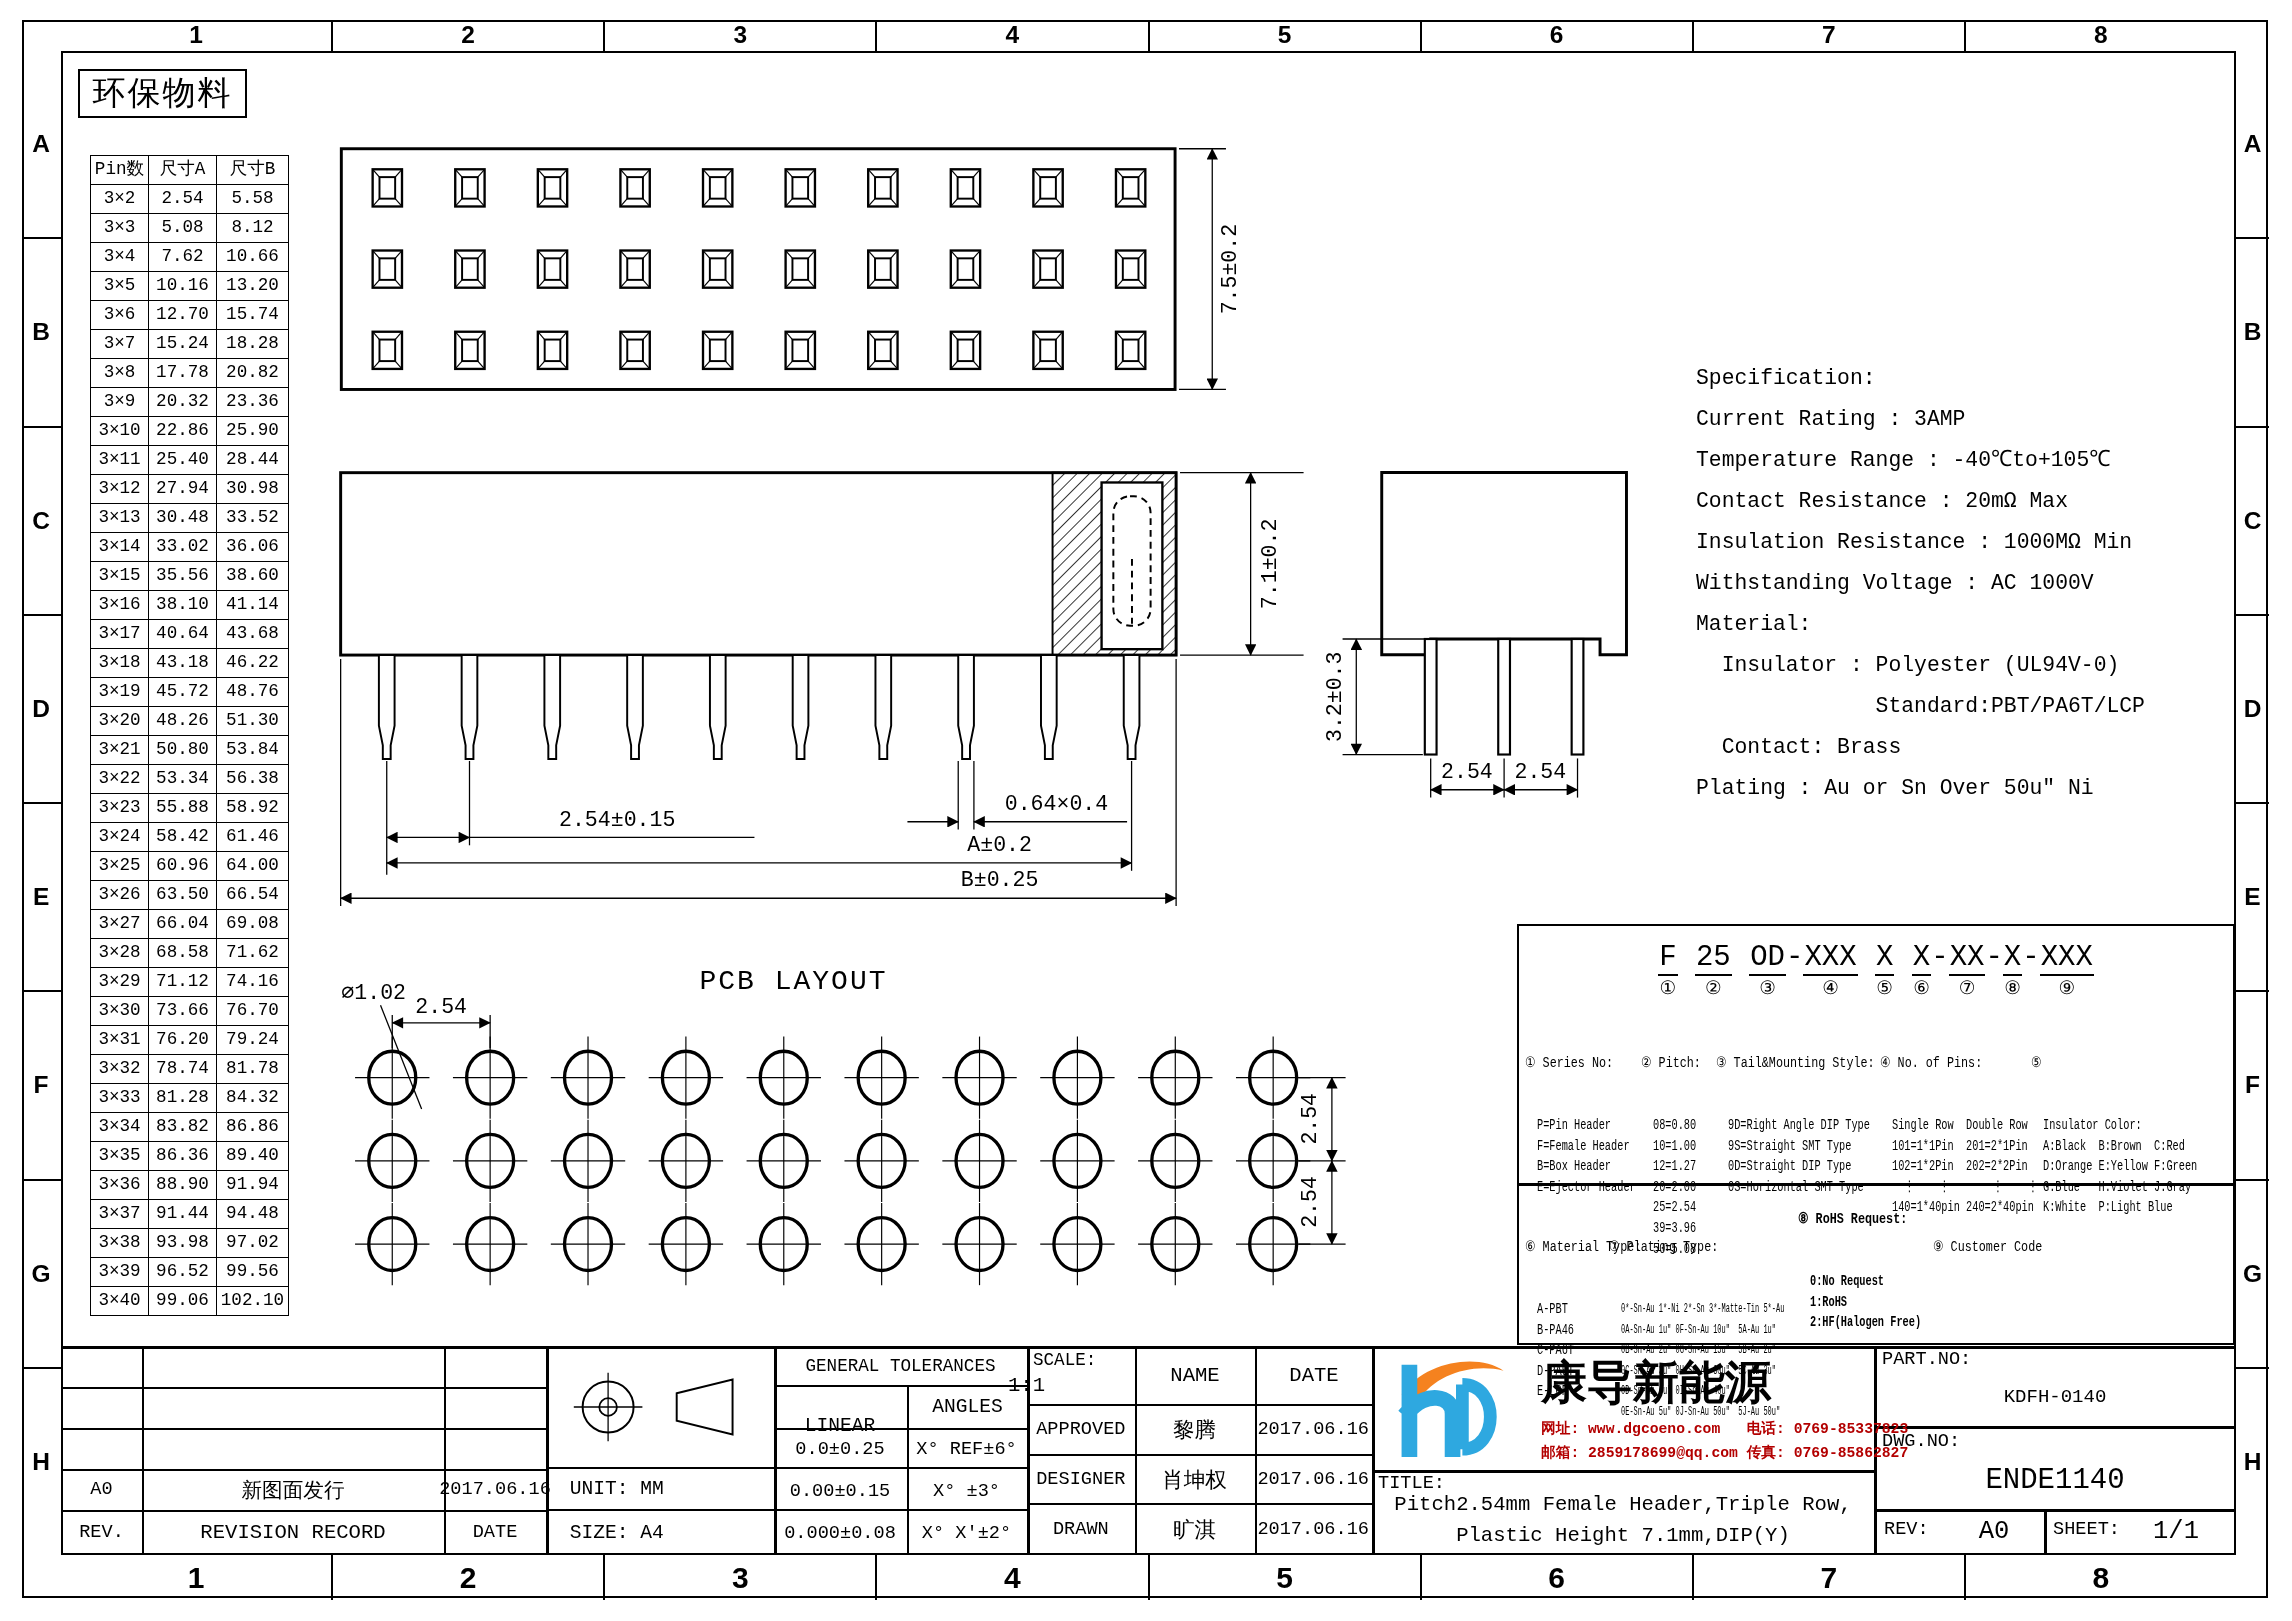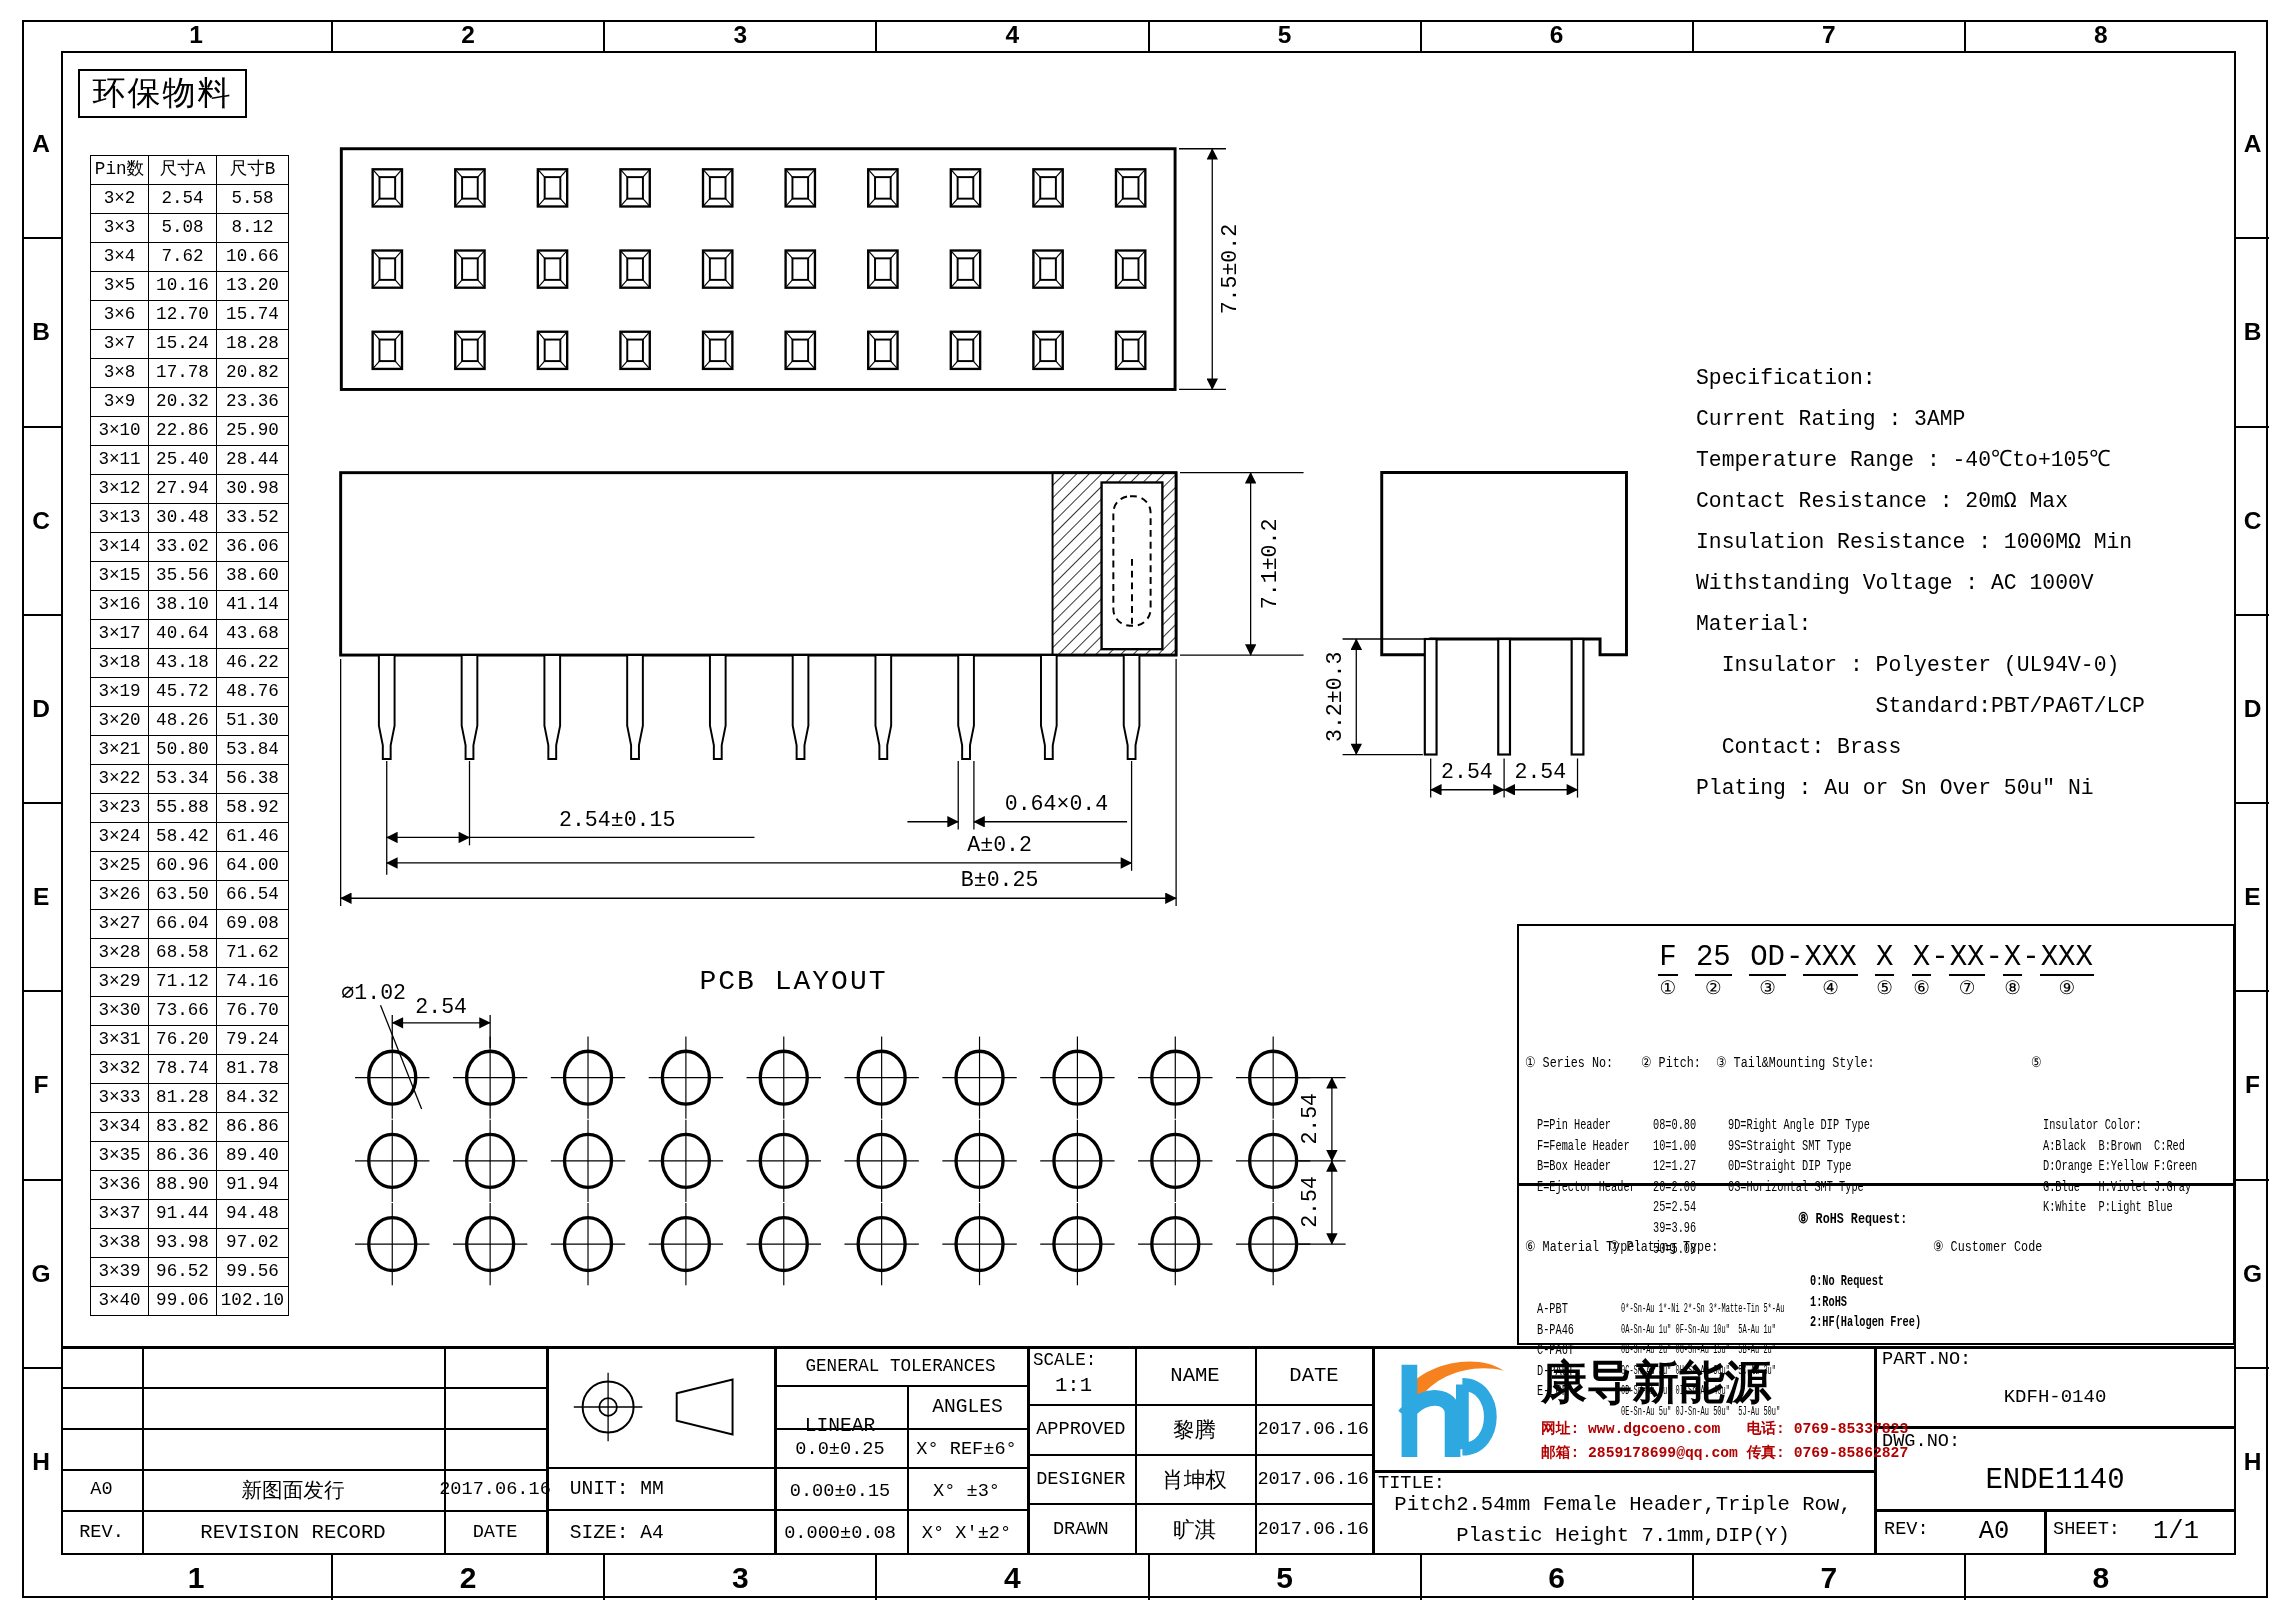--- a/index.html
+++ b/index.html
@@ -812,20 +812,24 @@
     <div class="items"><div>P=Pin Header</div><div>F=Female Header</div><div>B=Box Header</div><div>E=Ejector Header</div></div>
   </div>
   <div class="lg" style="left:1641px;top:1012px;">
     <div class="t">② Pitch:</div>
     <div class="items"><div>08=0.80</div><div>10=1.00</div><div>12=1.27</div><div>20=2.00</div><div>25=2.54</div><div>39=3.96</div><div>50=5.08</div></div>
   </div>
   <div class="lg" style="left:1716px;top:1012px;">
     <div class="t">③ Tail&amp;Mounting Style:</div>
     <div class="items"><div>9D=Right Angle DIP Type</div><div>9S=Straight SMT Type</div><div>0D=Straight DIP Type</div><div>0S=Horizontal SMT Type</div></div>
   </div>
+  <div class="lg" style="left:1880px;top:1012px;">
+    <div class="t">④ No. of Pins:</div>
+    <div class="items"><div>Single Row  Double Row</div><div>101=1*1Pin  201=2*1Pin</div><div>102=1*2Pin  202=2*2Pin</div><div>  ⋮    ⋮       ⋮    ⋮</div><div>140=1*40pin 240=2*40pin</div></div>
+  </div>
   <div class="lg" style="left:2031px;top:1012px;">
     <div class="t">⑤</div>
     <div class="items"><div>Insulator Color:</div><div>A:Black  B:Brown  C:Red</div><div>D:Orange E:Yellow F:Green</div><div>G:Blue   H:Violet J:Gray</div><div>K:White  P:Light Blue</div></div>
   </div>
   <div class="lg" style="left:1525px;top:1196px;">
     <div class="t">⑥ Material Type:</div>
     <div class="items"><div>A-PBT</div><div>B-PA46</div><div>C-PA6T</div><div>D-PA9T</div><div>E-LCP</div></div>
   </div>
   <div class="lg plating" style="left:1609px;top:1196px;">
     <div class="t">⑦ Plating Type:</div>
@@ -908,21 +912,21 @@
       <div class="tl">0.00±0.15</div>
         <div class="ta">X° ±3°</div>
     </div>
       <div class="row">
       <div class="tl">0.000±0.08</div>
         <div class="ta">X° X'±2°</div>
     </div>
     </div>
 
   <div class="tb lbl" style="left:1033px;top:1350px;width:98px;height:23.5px;font-size:17.6px;">SCALE:</div>
-  <div class="tb" style="left:1026px;top:1370px;width:95px;height:31px;font-size:20.6px;">1:1</div>
+  <div class="tb" style="left:979px;top:1370px;width:95px;height:31px;font-size:20.6px;">1:1</div>
   <div class="tb" style="left:1135px;top:1346px;width:120px;height:58px;font-size:20.6px;">NAME</div>
   <div class="tb" style="left:1255px;top:1346px;width:118px;height:58px;font-size:20.6px;">DATE</div>
   <div id="approvals">
 
   <div class="row">
       <div class="r1">APPROVED</div>
         <div class="r2">黎腾</div>
         <div class="r3">2017.06.16</div>
     </div>
       <div class="row">

